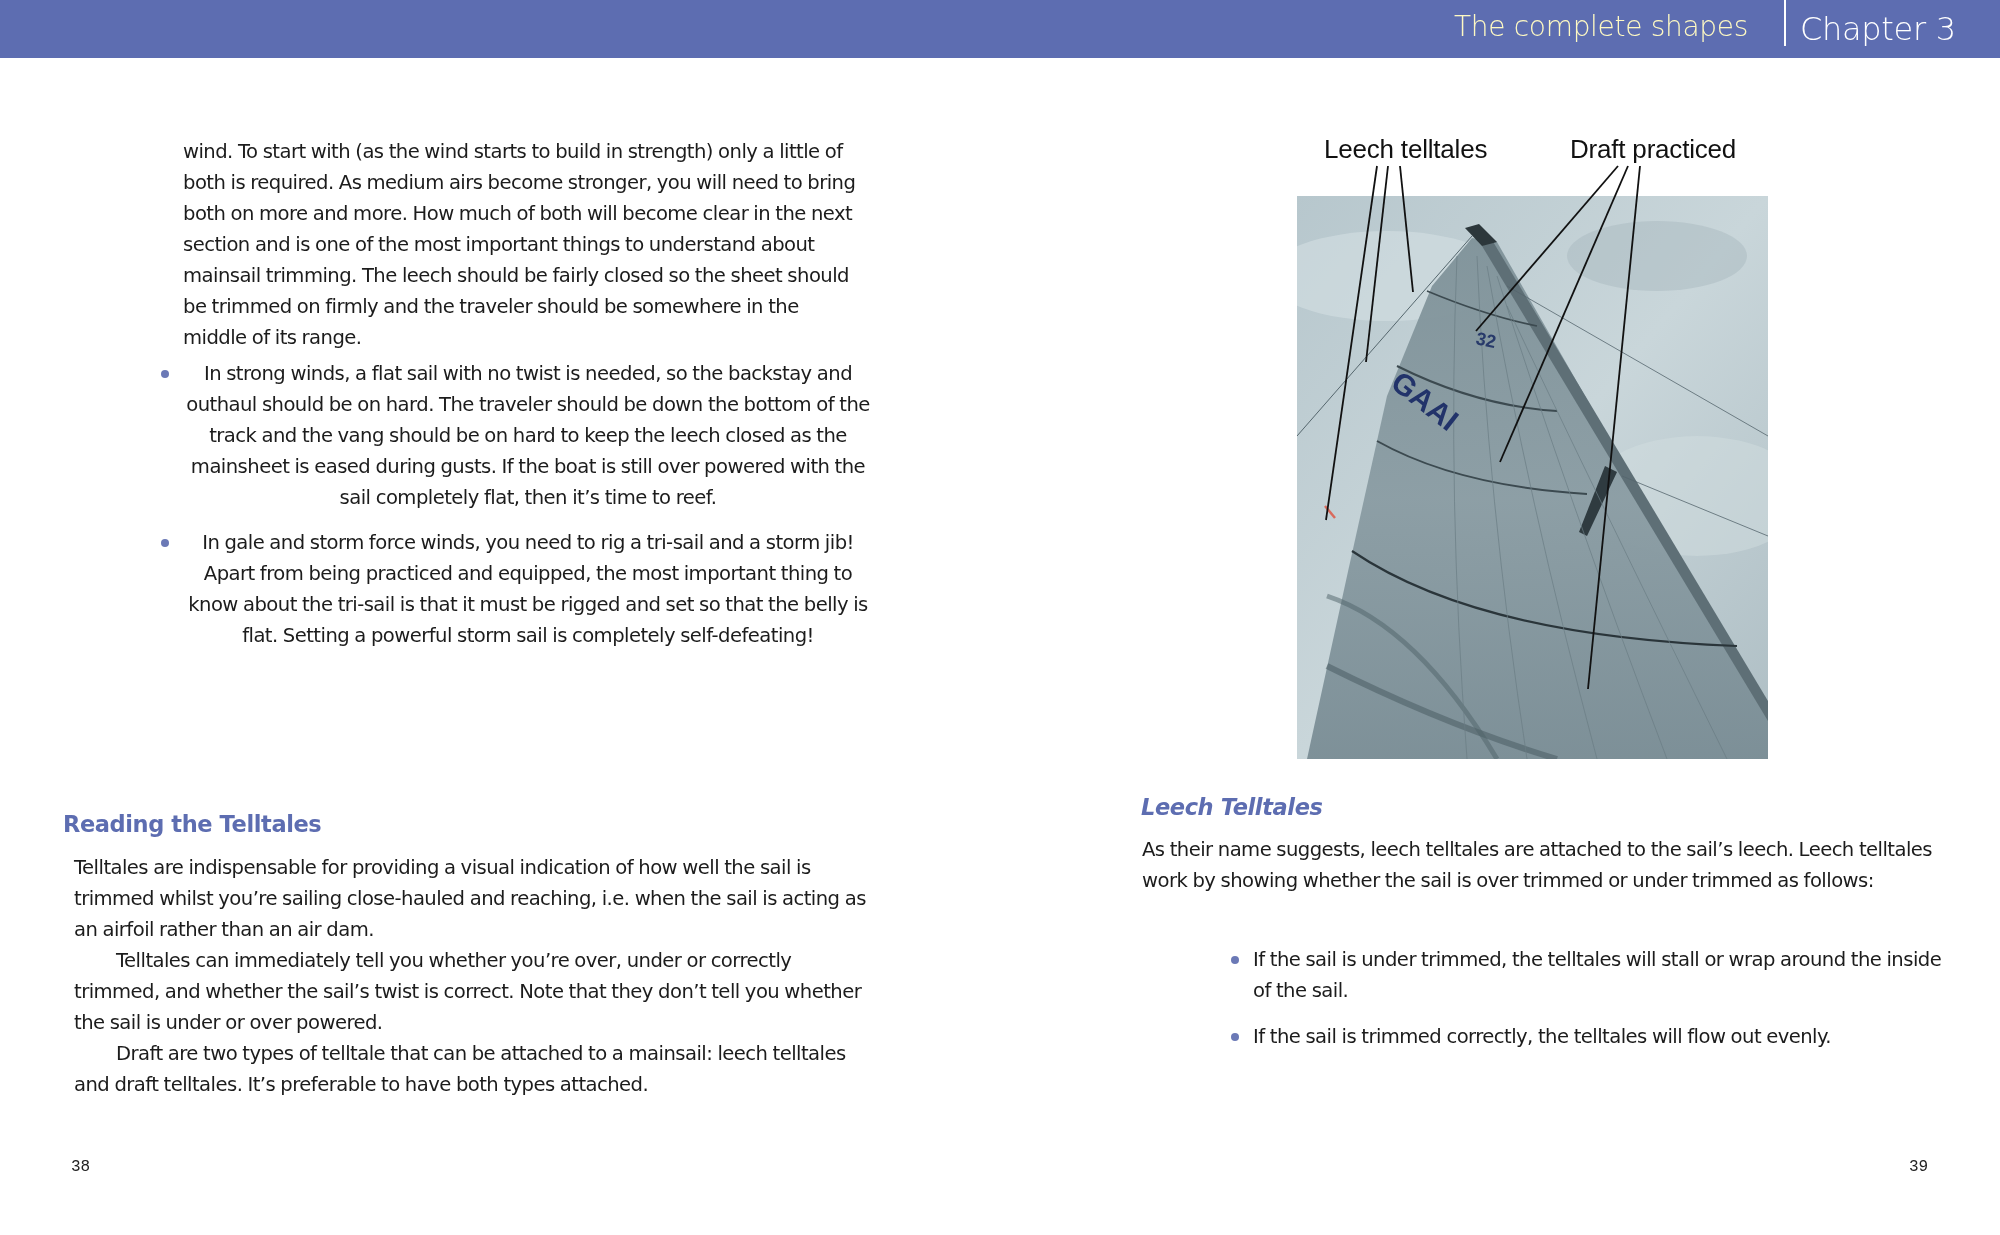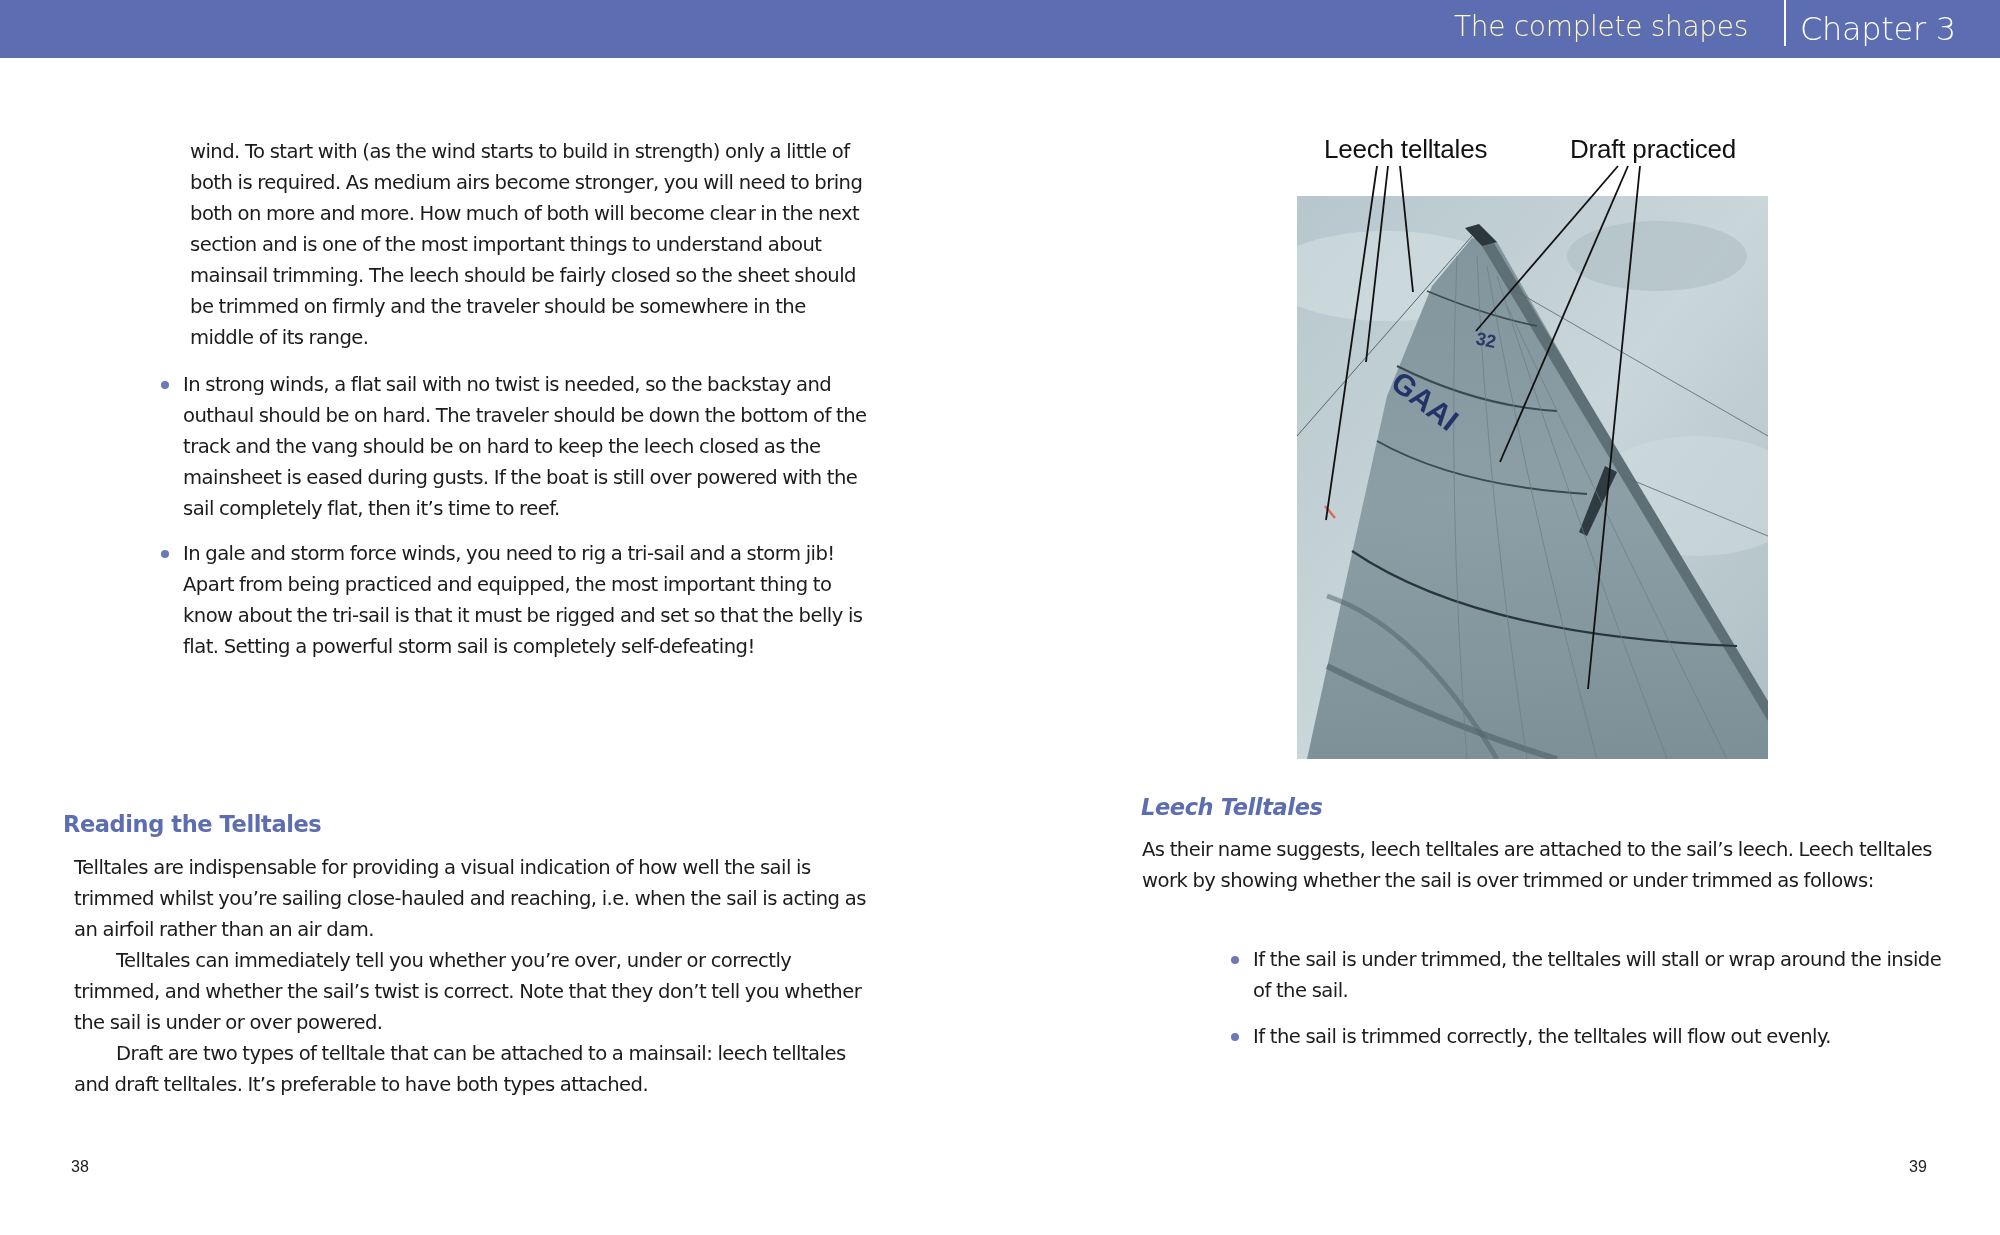--- a/index.html
+++ b/index.html
@@ -24,43 +24,43 @@
     position: absolute; top: 10px; left: 1800px;
     color: #ffffff; font-size: 32px; font-weight: 300; letter-spacing: -0.3px;
   }
   .body-text {
     font-family: "DejaVu Sans", sans-serif;
     font-size: 19.6px; line-height: 31px; color: #1c1c1c;
     letter-spacing: -0.55px; word-spacing: -0.5px;
   }
   .p { margin: 0; }
   .indent { text-indent: 42px; }
-  .left-top { position: absolute; left: 190px; top: 136px; width: 680px; }
+  .left-top { position: absolute; left: 183px; top: 136px; width: 680px; }
   .bullet {
     position: relative; margin: 0; padding: 0;
   }
   .bullet-dot {
     position: absolute; left: -22px; top: 12px;
     width: 8px; height: 8px; border-radius: 50%; background: #6b79b6;
   }
-  .bullets-left { position: absolute; left: 183px; top: 369px; width: 690px; }
+  .bullets-left { position: absolute; left: 183px; top: 358px; width: 690px; text-align: center; }
   .bullets-left .bullet { margin-bottom: 14px; }
   .h2 {
     position: absolute; font-family: "DejaVu Sans", sans-serif; font-weight: bold;
     color: #5d6db1; font-size: 22.5px; letter-spacing: -0.4px;
   }
   .h-reading { left: 63px; top: 811px; }
   .left-bottom { position: absolute; left: 74px; top: 852px; width: 800px; }
   .h-leech { left: 1141px; top: 794px; font-style: italic; }
   .right-intro { position: absolute; left: 1122px; top: 834px; width: 800px; margin-left: 20px; }
   .bullets-right { position: absolute; left: 1253px; top: 944px; width: 700px; }
   .bullets-right .bullet { margin-bottom: 15px; }
   .page-num {
     position: absolute; top: 1158px; font-size: 16px; color: #222;
-    font-family: Liberation Sans, sans-serif;
+    font-family: Liberation Mono, monospace;
   }
   .pn-left { left: 71px; }
   .pn-right { left: 1909px; }
   .figure {
     position: absolute; left: 1297px; top: 196px; width: 471px; height: 563px;
   }
   .fig-label {
     position: absolute; top: 134px; font-family: "Liberation Sans", sans-serif;
     font-size: 26px; color: #111; letter-spacing: -0.2px;
   }

